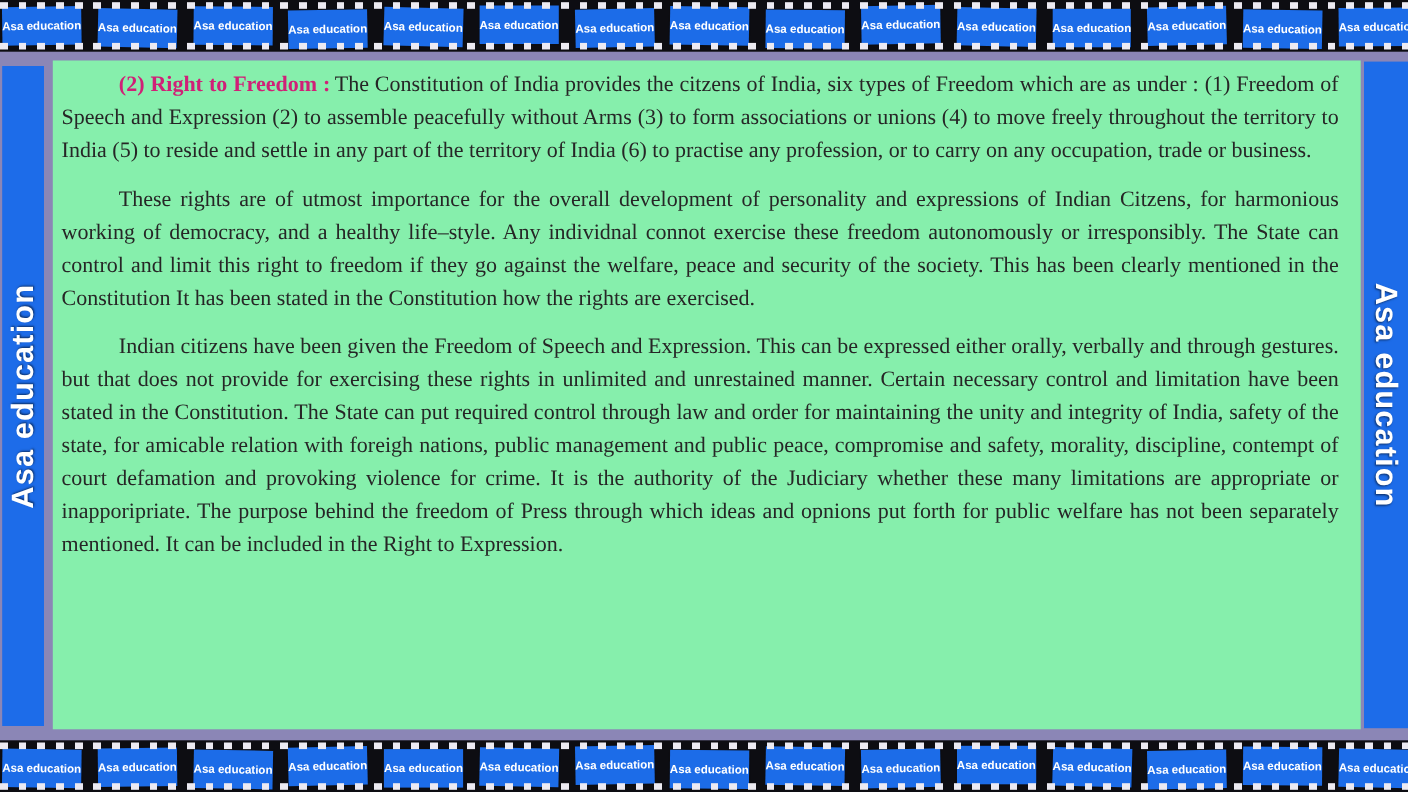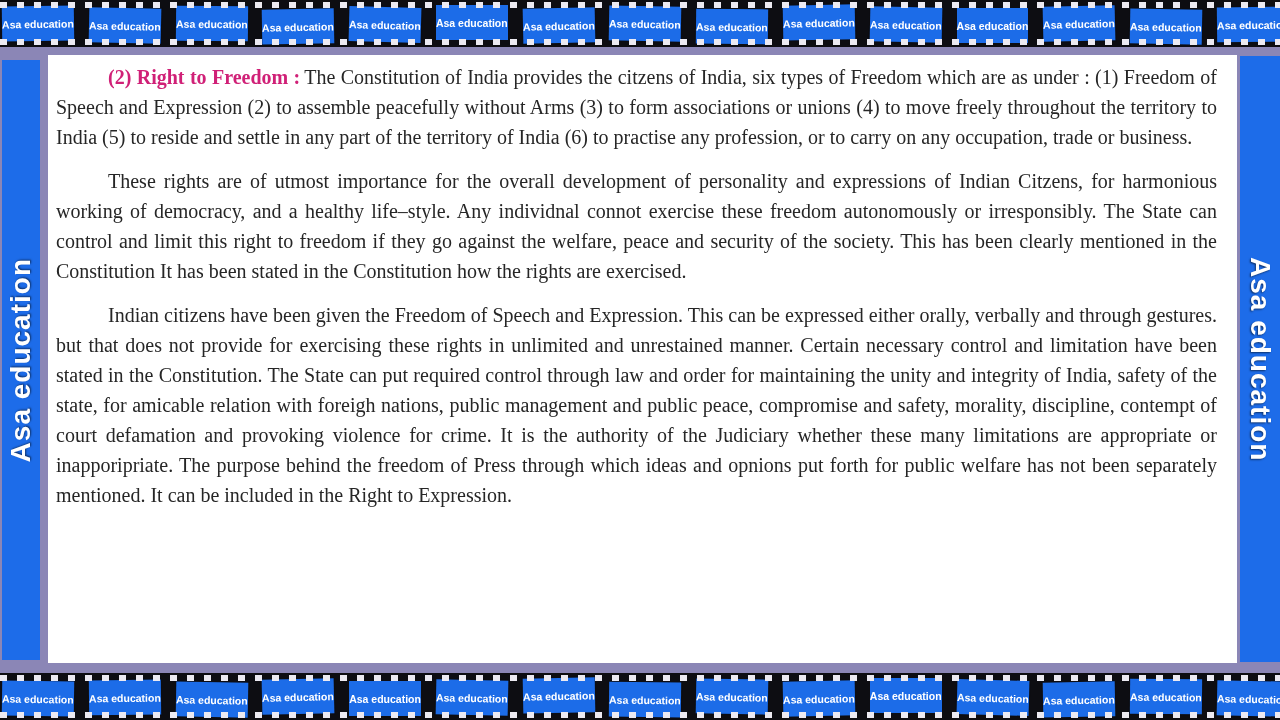--- a/index.html
+++ b/index.html
@@ -47,21 +47,21 @@
     color:#ffffff; font-weight:bold; font-size:28px; white-space:nowrap;
     writing-mode:vertical-rl;
     text-shadow:1px 1px 2px rgba(0,0,0,0.55);
     letter-spacing:1px;
   }
   .side-bar.left .side-label { transform:rotate(180deg); }
 
   
   .content-panel {
     position:absolute; left:48px; top:55px; right:43px; bottom:57px;
-    background:#ffffff;
+    background:#86efac;
     padding:7px 20px 0 8px;
     box-sizing:border-box;
     font-family:"Liberation Serif", serif;
     color:#262626;
     font-size:20px; line-height:30px;
     text-align:justify;
   }
   .content-panel p { margin:0 0 14px 0; text-indent:52px; }
   .lead-heading {
     color:#d02077; font-weight:bold;

